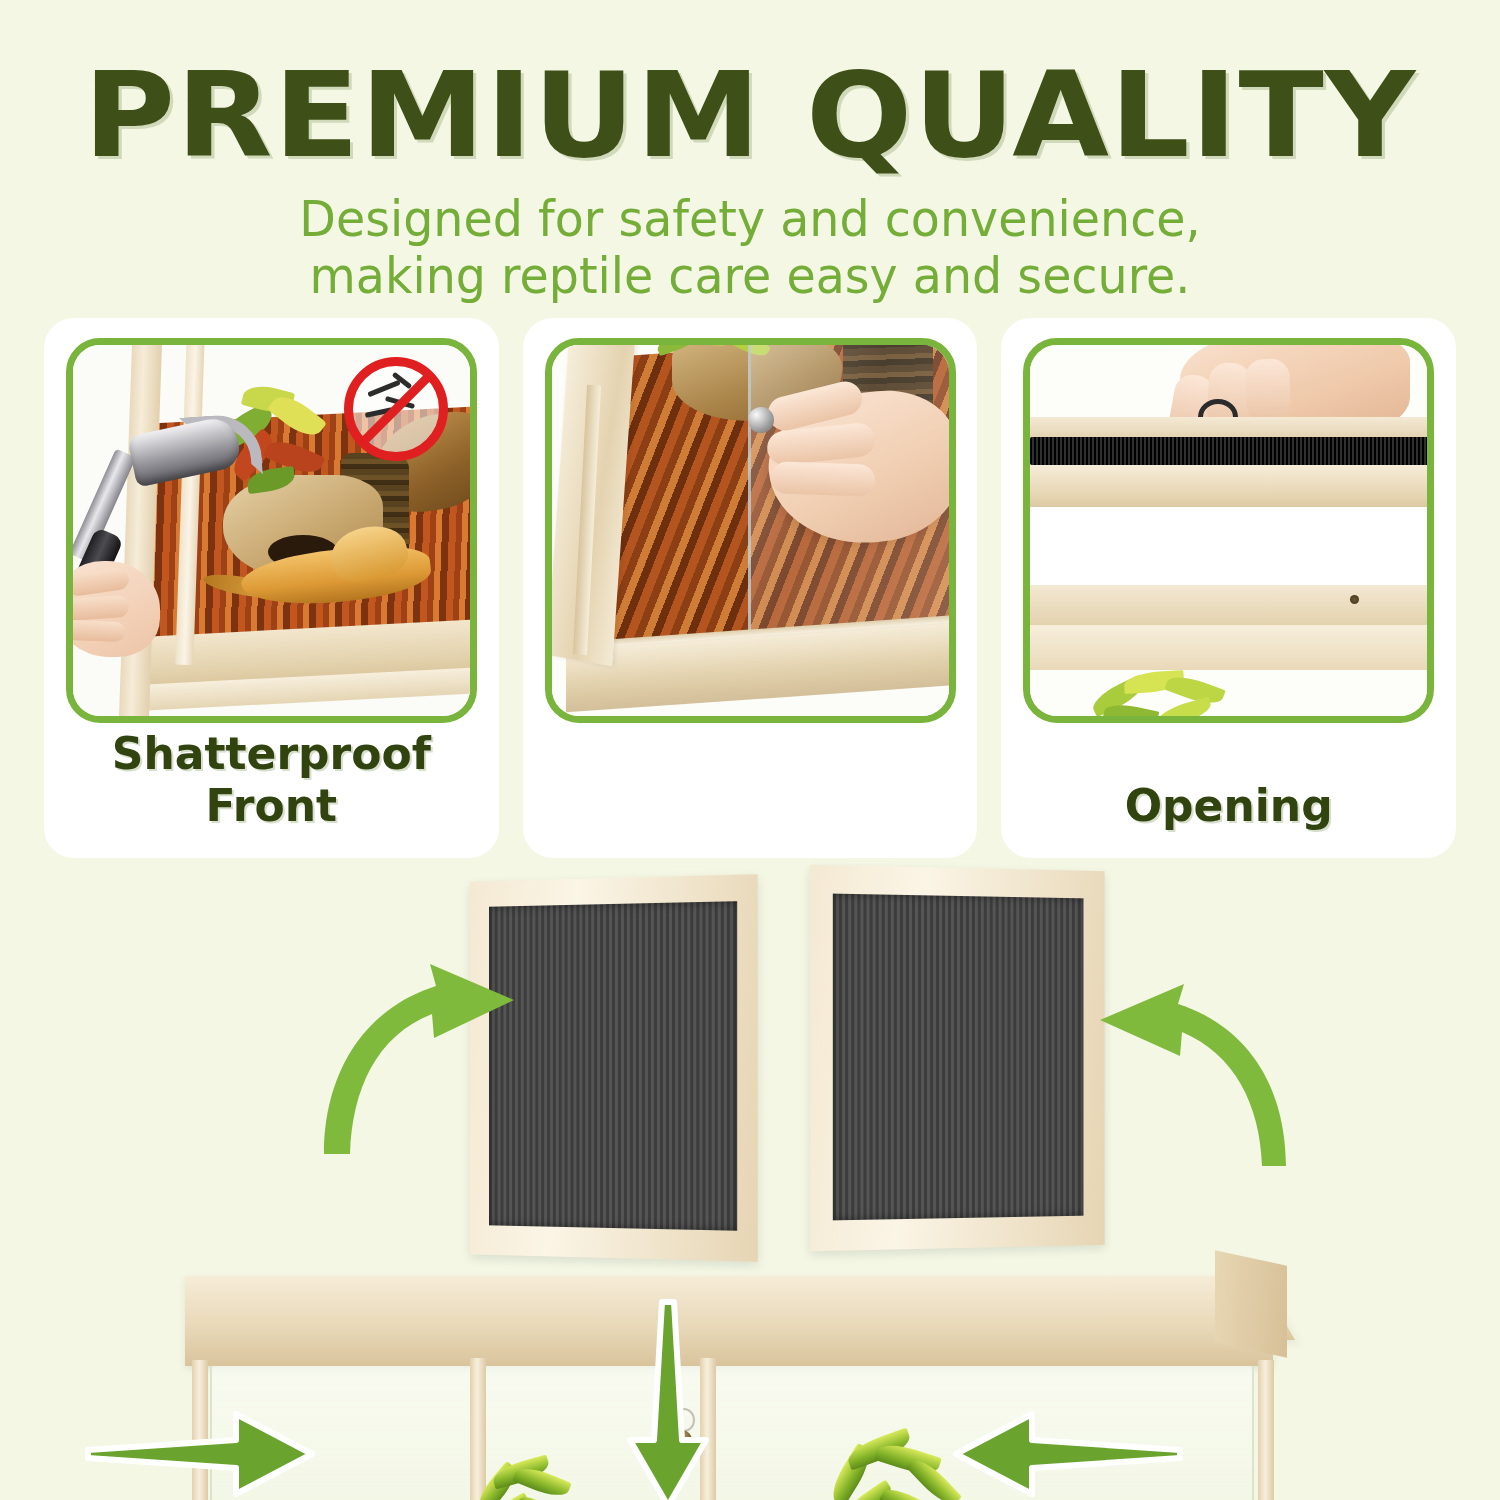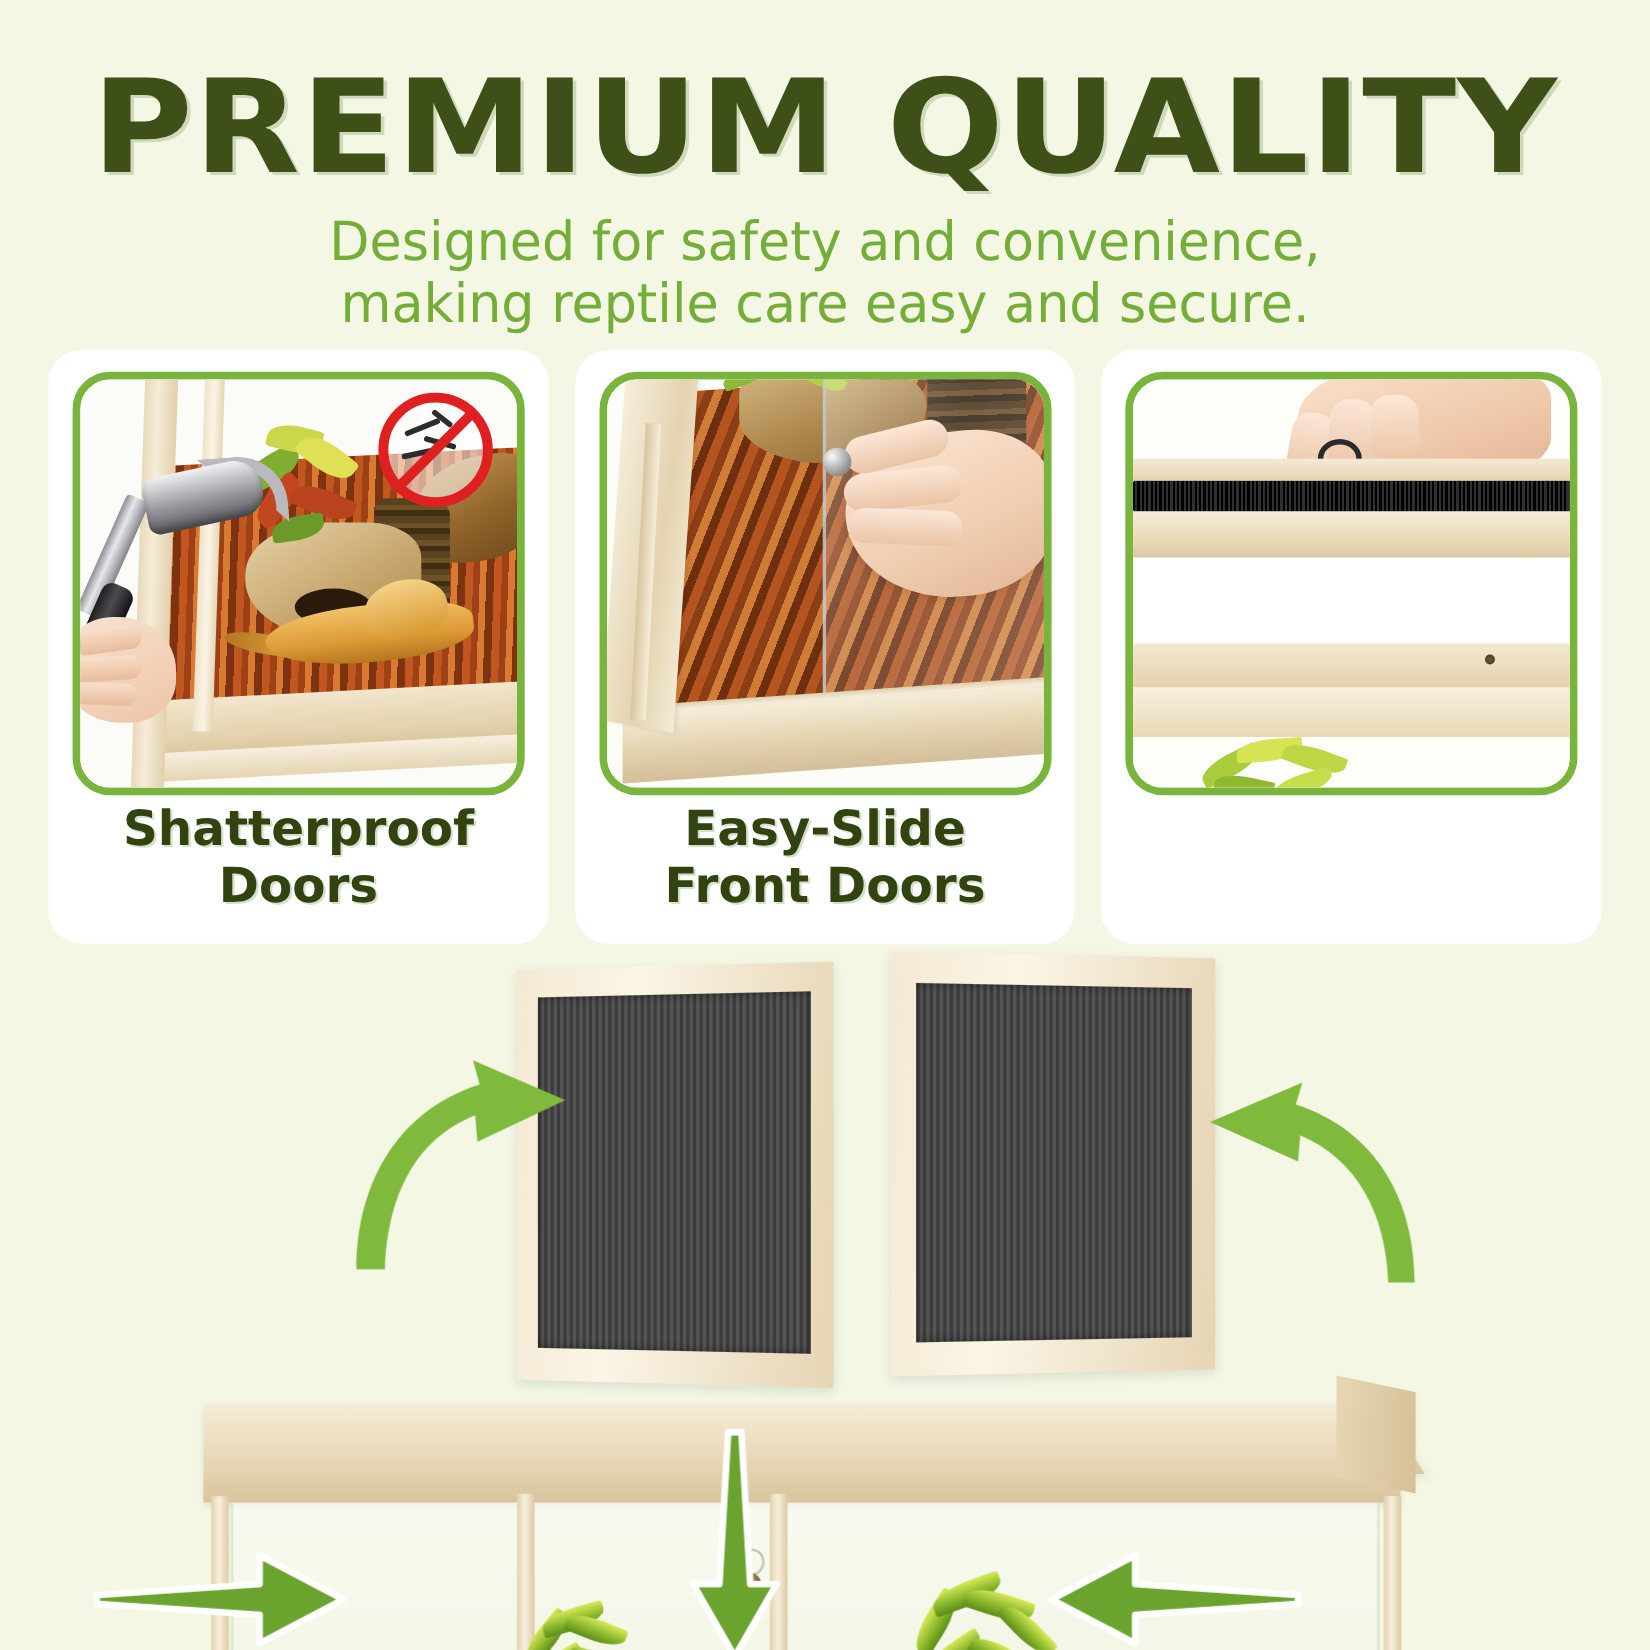--- a/index.html
+++ b/index.html
@@ -554,21 +554,21 @@
         <div class="no-crack">
           <div class="crack-line" style="left:14px; top:20px; width:34px; height:5px; transform:rotate(-22deg);"></div>
           <div class="crack-line" style="left:32px; top:34px; width:30px; height:5px; transform:rotate(16deg);"></div>
           <div class="crack-line" style="left:12px; top:44px; width:28px; height:5px; transform:rotate(-12deg);"></div>
           <div class="crack-line" style="left:38px; top:12px; width:22px; height:5px; transform:rotate(38deg);"></div>
         </div>
       </div>
     </div>
     <div class="card-label">
       <span>Shatterproof</span>
-      <span>Doors</span>
+      <span>Front</span>
     </div>
   </div>
 
   <div class="card">
     <div class="card-photo">
       <div class="photo-inner">
         <div class="p2-bg"></div>
         <div class="p2-substrate"></div>
         <div class="p2-rock"></div>
         <div class="p2-bark"></div>
@@ -582,24 +582,20 @@
         <div class="p2-rail"></div>
         <div class="p2-base"></div>
         <div class="p2-leftdoor"></div>
         <div class="p2-leftdoor2"></div>
         <div class="p2-hand"></div>
         <div class="p2-finger" style="right:86px; top:44px; width:96px; height:34px; transform:rotate(-14deg);"></div>
         <div class="p2-finger" style="right:74px; top:82px; width:108px;height:34px; transform:rotate(-6deg);"></div>
         <div class="p2-finger" style="right:74px; top:118px;width:104px;height:32px; transform:rotate(2deg);"></div>
         <div class="p2-knob"></div>
       </div>
-    </div>
-    <div class="card-label">
-      <span>Easy-Slide</span>
-      <span>Front Doors</span>
     </div>
   </div>
 
   <div class="card">
     <div class="card-photo">
       <div class="photo-inner">
         <div class="p3-bg"></div>
         <div class="p3-hand"></div>
         <div class="p3-finger" style="left:142px; top:30px; width:40px; height:62px; transform:rotate(10deg);"></div>
         <div class="p3-finger" style="left:178px; top:18px; width:42px; height:66px; transform:rotate(4deg);"></div>
@@ -615,20 +611,21 @@
         <div class="p3-plant">
           <div class="leafy" style="left:10px; top:20px; width:56px; height:20px; background:#a8cc3c; transform:rotate(-26deg);"></div>
           <div class="leafy" style="left:44px; top:6px;  width:60px; height:20px; background:#d6e352; transform:rotate(-4deg);"></div>
           <div class="leafy" style="left:86px; top:14px; width:58px; height:20px; background:#bcd644; transform:rotate(20deg);"></div>
           <div class="leafy" style="left:24px; top:40px; width:54px; height:18px; background:#8fb933; transform:rotate(12deg);"></div>
           <div class="leafy" style="left:76px; top:38px; width:56px; height:18px; background:#c8dd4a; transform:rotate(-16deg);"></div>
         </div>
       </div>
     </div>
     <div class="card-label">
+      <span>Opening</span>
     </div>
   </div>
 
 </div>
 
 <div class="hero">
 
   <div class="lid lid-left">
     <div class="lid-mesh"></div>
   </div>

